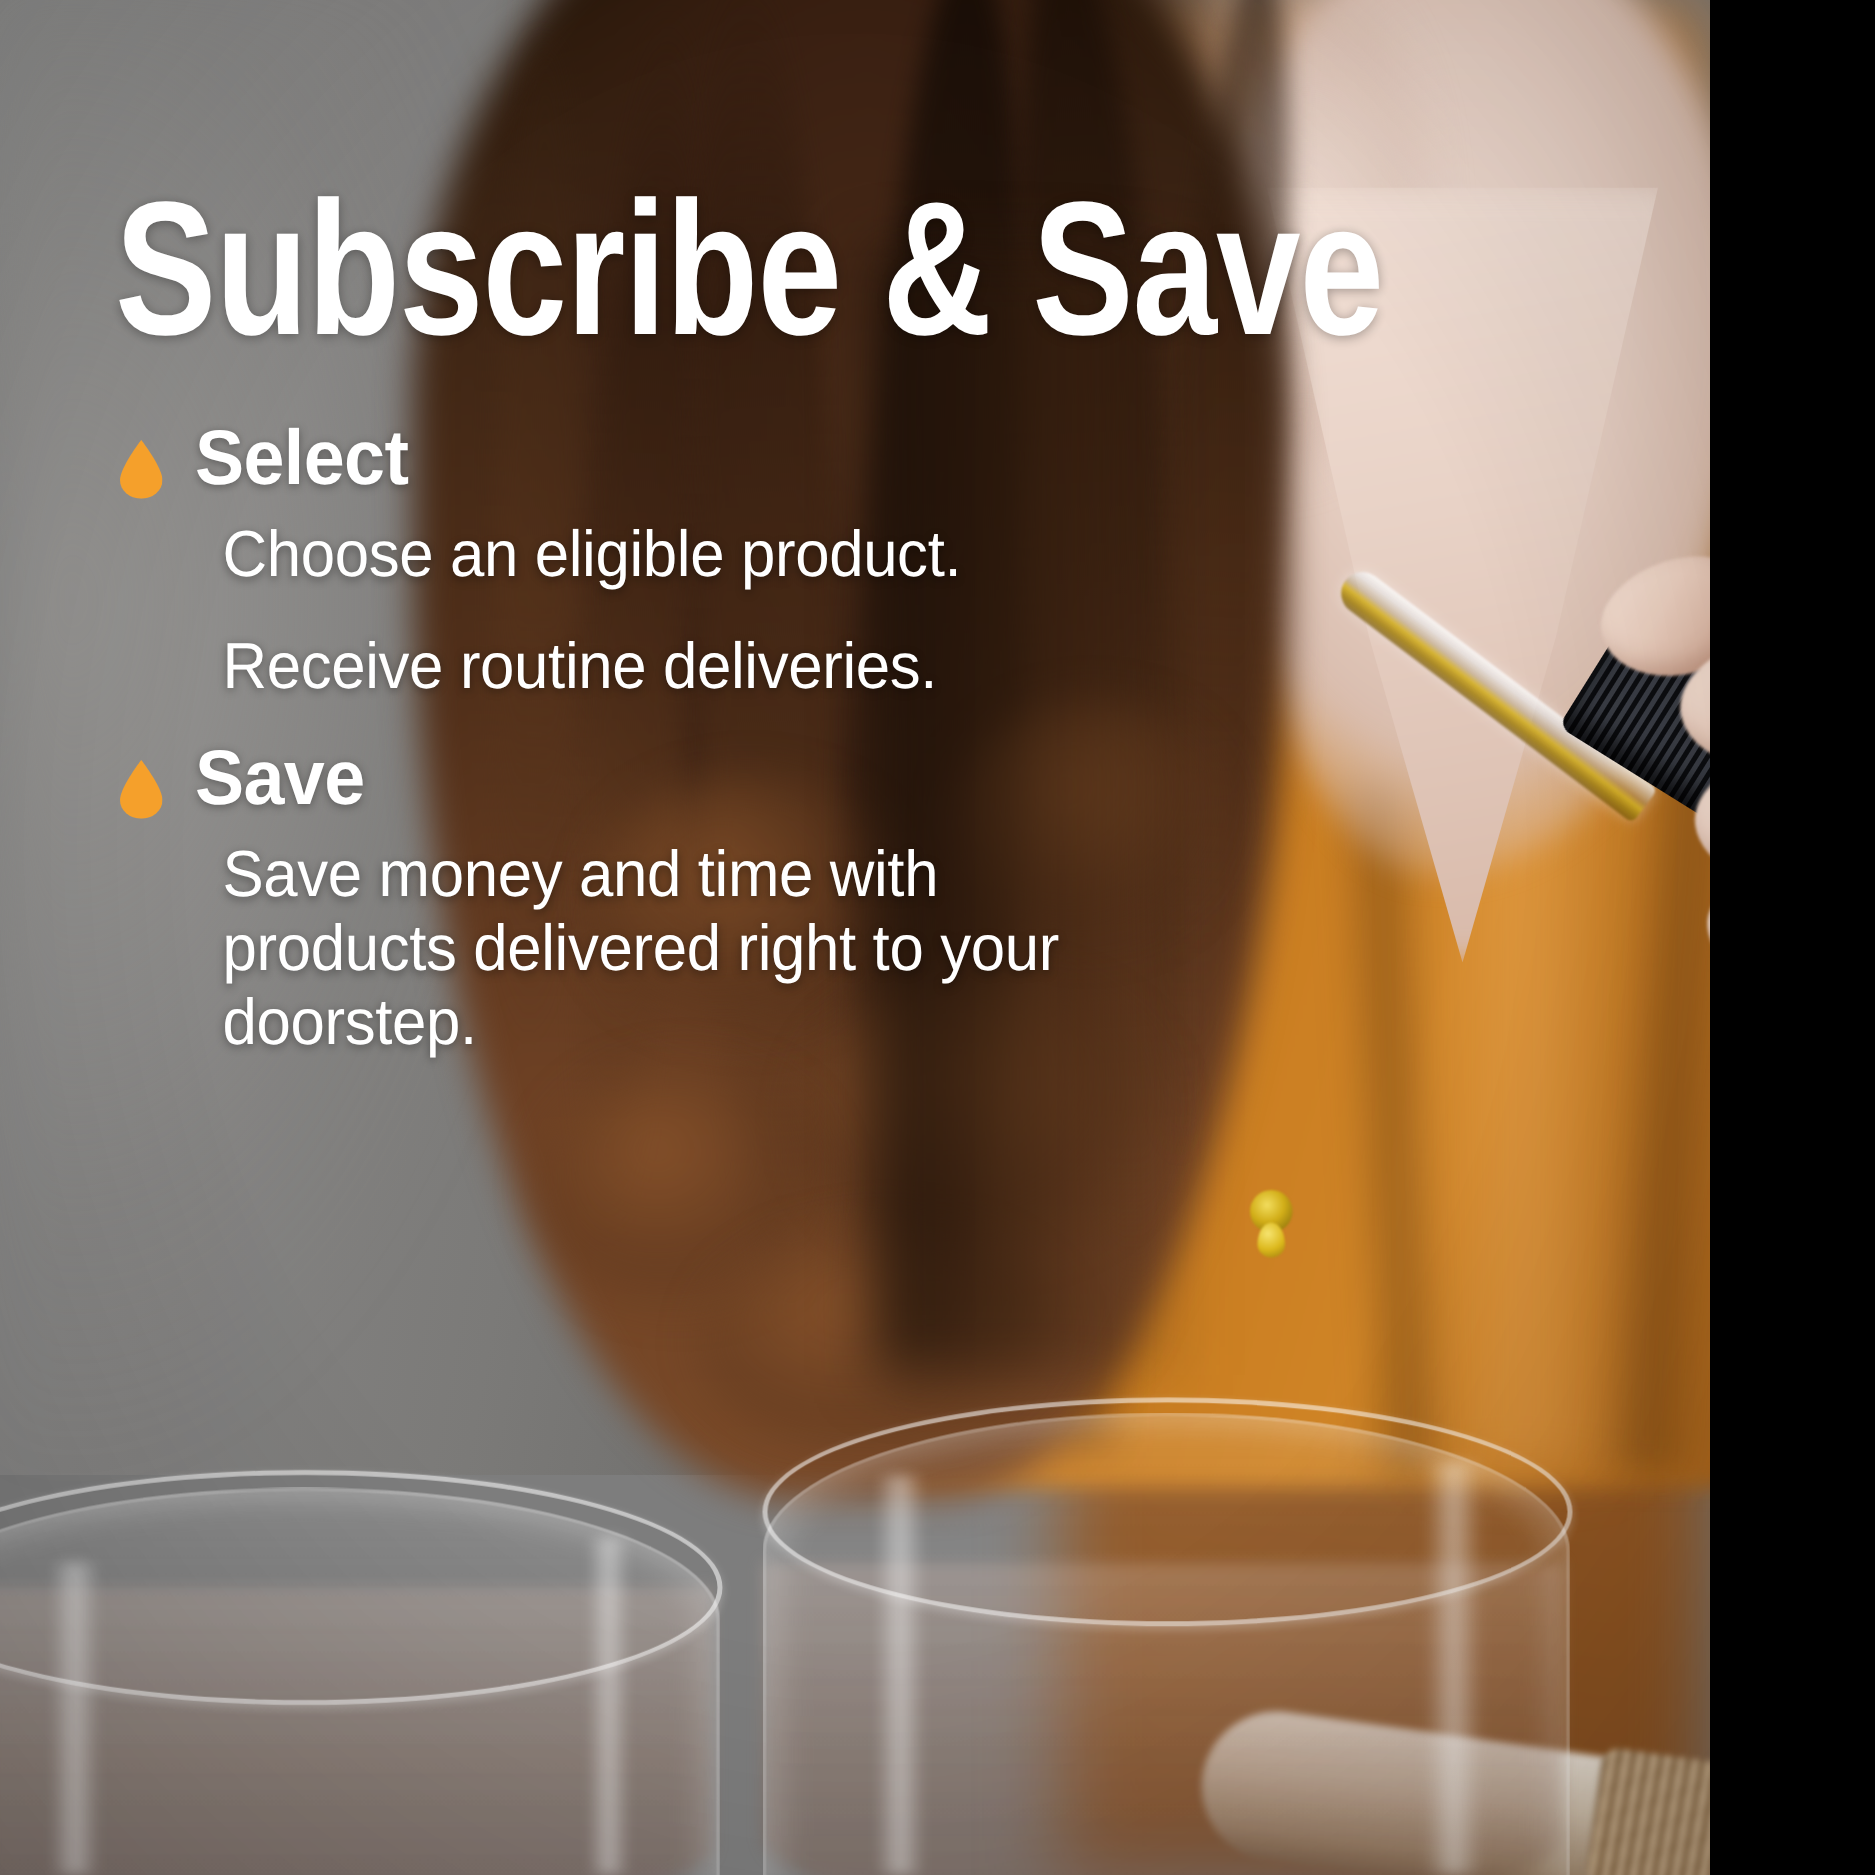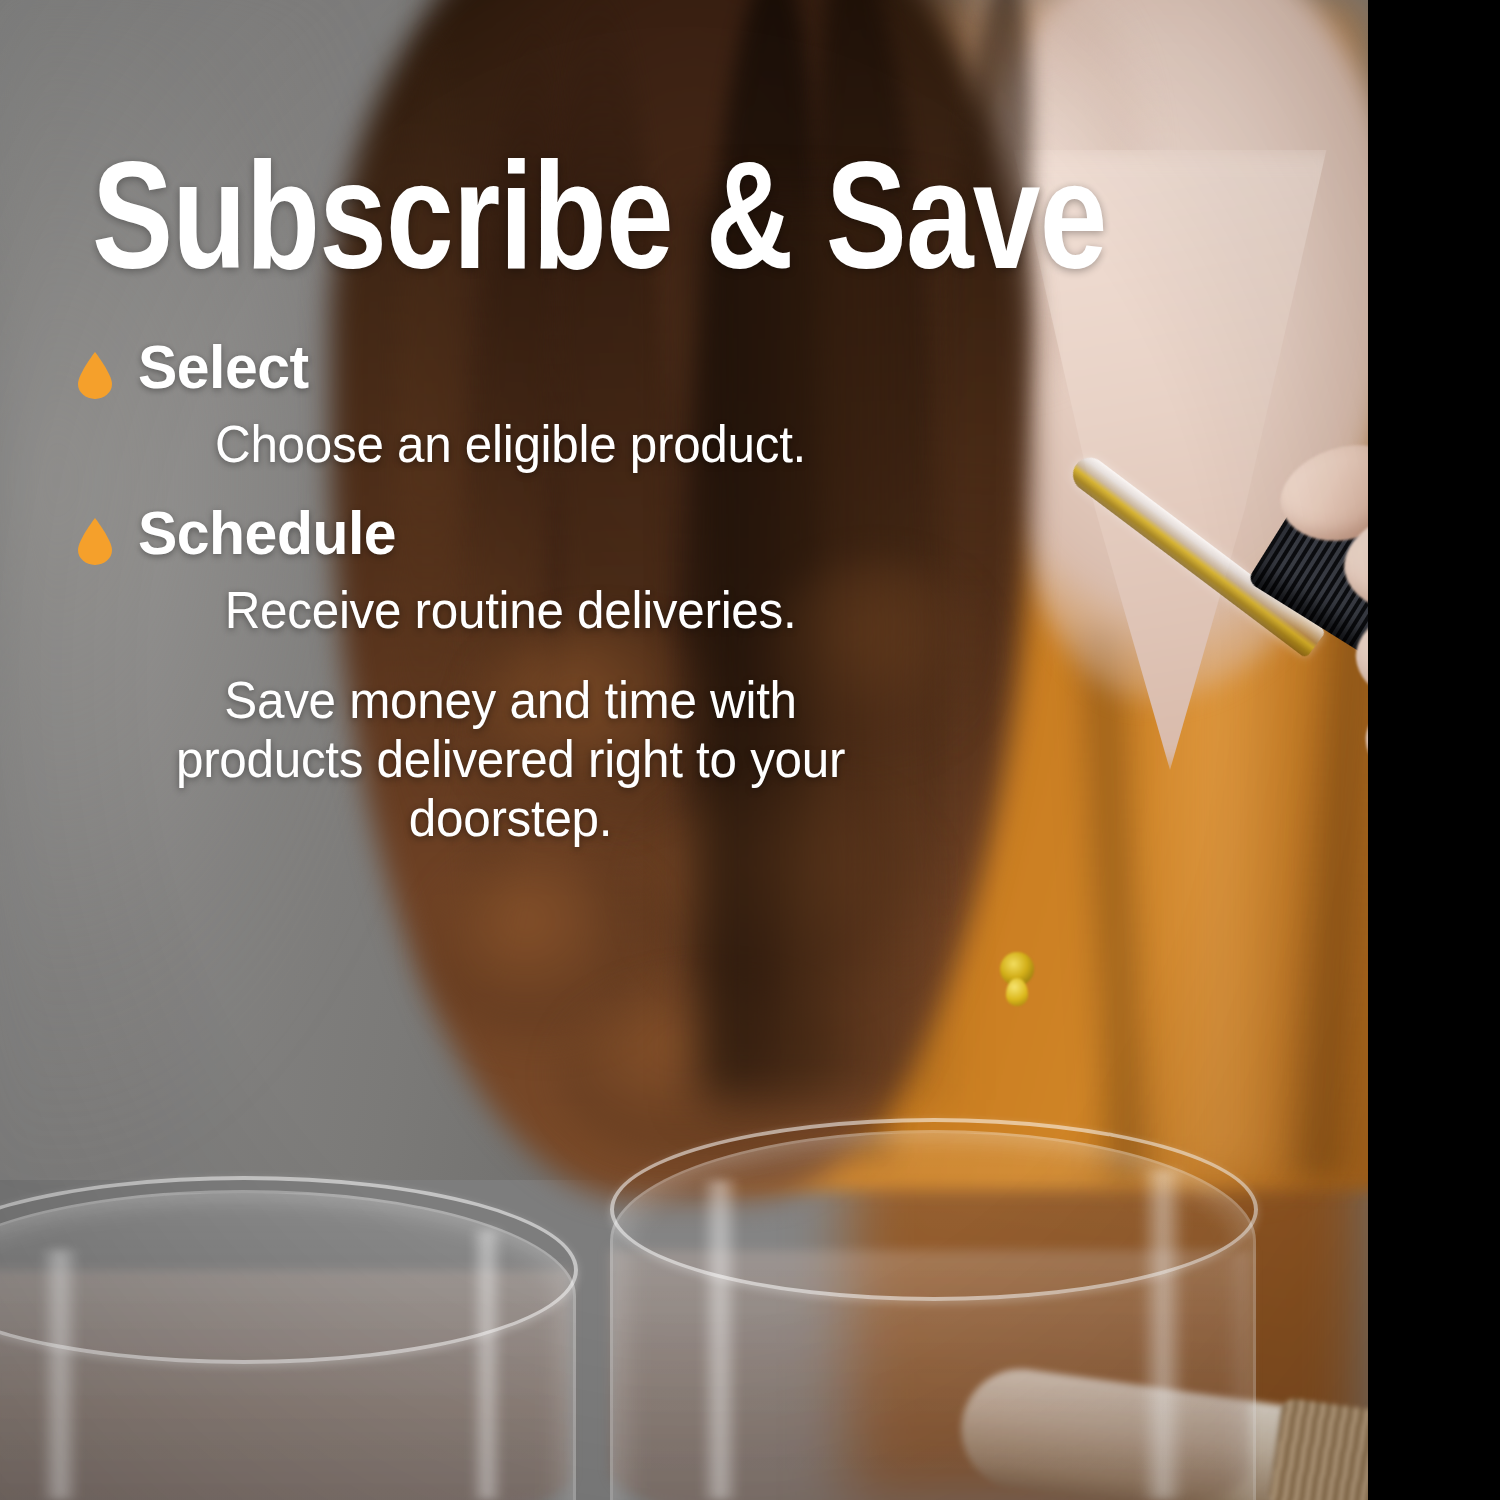--- a/index.html
+++ b/index.html
@@ -340,23 +340,22 @@
     font-weight: 700;
     color: #ffffff;
     letter-spacing: -1px;
     transform: scaleX(0.80);
     transform-origin: left top;
     white-space: nowrap;
     text-shadow: 0 2px 10px rgba(0,0,0,0.32);
   }
   .steps {
     position: absolute;
-    left: 78px; top: 338px;
+    left: 96px; top: 338px;
     width: 820px;
-    text-align: center;
   }
   .step { position: relative; margin-bottom: 30px; }
   .step-head {
     display: flex;
     align-items: flex-start;
     gap: 26px;
   }
   .drop-icon {
     flex: 0 0 auto;
     width: 34px; height: 47px;
@@ -472,29 +471,29 @@
         <div class="step-head">
           <svg class="drop-icon" viewBox="0 0 34 47">
             <path d="M17 0 C17 0 34 22 34 32 A17 15 0 0 1 0 32 C0 22 17 0 17 0 Z" fill="#F5A02B"></path>
           </svg>
           <div class="step-title">Select</div>
         </div>
         <div class="step-desc">Choose an eligible product.</div>
       </div>
 
       <div class="step">
+        <div class="step-desc">Receive routine deliveries.</div>
+      </div>
+
+      <div class="step">
         <div class="step-head">
           <svg class="drop-icon" viewBox="0 0 34 47">
             <path d="M17 0 C17 0 34 22 34 32 A17 15 0 0 1 0 32 C0 22 17 0 17 0 Z" fill="#F5A02B"></path>
           </svg>
-          <div class="step-title">Schedule</div>
+          <div class="step-title">Save</div>
         </div>
-        <div class="step-desc">Receive routine deliveries.</div>
-      </div>
-
-      <div class="step">
         <div class="step-desc">Save money and time with products delivered right to your doorstep.</div>
       </div>
 
     </div>
   </div>
 
 </div>
 
 </body></html>

